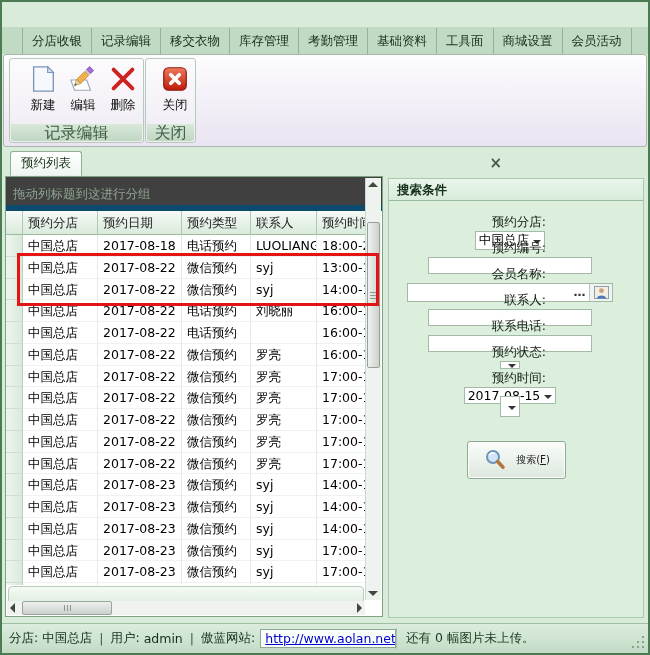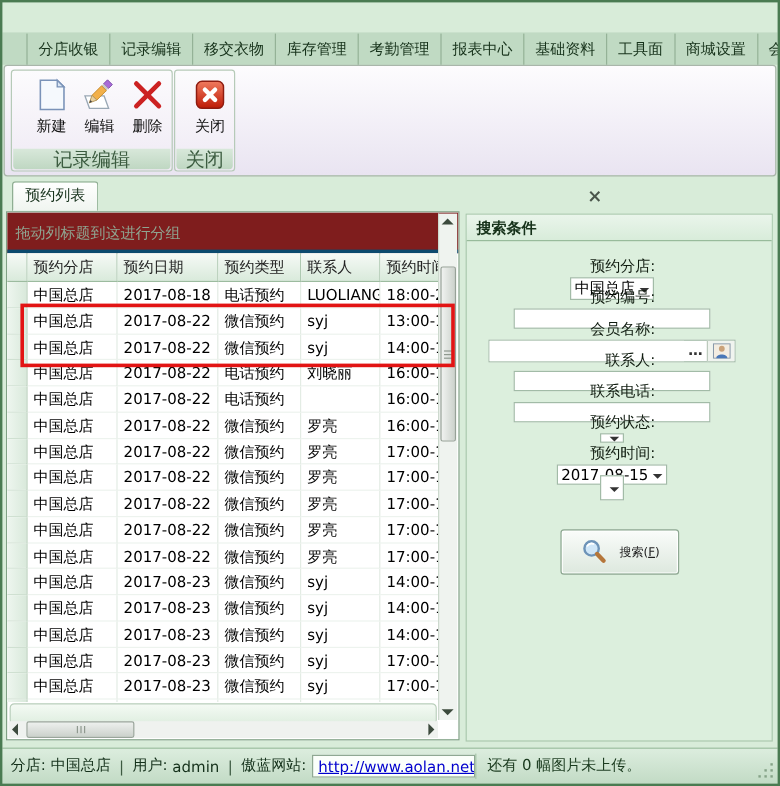--- a/index.html
+++ b/index.html
@@ -44,22 +44,22 @@
   .docrow{position:absolute;left:2px;top:150px;width:510px;height:26px;display:flex;align-items:flex-end;}
   .doctab{margin-left:8px;height:23px;line-height:22px;padding:0 10px;
     background:linear-gradient(#ffffff,#f0f5f0);border:1px solid #8fae93;border-bottom-color:#e6f2e7;
     border-radius:3px 3px 0 0;font-size:12.5px;color:#15301a;}
   .doc-close{margin-left:auto;margin-right:10px;align-self:center;font-weight:bold;color:#4a554b;
     font-size:15px;line-height:14px;}
 
   
   .gridpanel{position:absolute;left:5px;top:176px;width:378px;height:441px;background:#fff;
     border:1px solid #7fa184;box-sizing:border-box;overflow:hidden;}
-  .groupbar{position:absolute;left:0;top:0;right:0;height:34px;background:#7f1d1d;
-    border-bottom:3px solid #0c4a6e;color:#8fa591;font-size:12.5px;padding:9px 0 0 7px;box-sizing:border-box;}
+  .groupbar{position:absolute;left:0;top:0;right:0;height:34px;background:#404040;
+    border-bottom:6px solid #0c4a6e;color:#8fa591;font-size:12.5px;padding:9px 0 0 7px;box-sizing:border-box;}
   .gheader{position:absolute;left:0;top:34px;height:24px;right:16px;display:flex;}
   .hcell{background:linear-gradient(#f6faf6,#d9eadb);border-right:1px solid #aec9b1;border-bottom:1px solid #9cbb9f;
     box-sizing:border-box;line-height:23px;padding-left:5px;color:#222;font-size:12.5px;white-space:nowrap;overflow:hidden;}
   .hind{width:17px;padding-left:0;}
   .wc0{width:75px}.wc1{width:84px}.wc2{width:69px}.wc3{width:66px}.wc4{flex:1;}
   .gbody{position:absolute;left:0;top:58px;right:16px;height:350px;overflow:hidden;background:#fff;}
   .grow{display:flex;height:21.75px;}
   .cell{box-sizing:border-box;border-right:1px solid #e3ece4;border-bottom:1px solid #edf3ee;
     padding-left:5px;line-height:21px;font-size:12.5px;color:#000;overflow:hidden;white-space:nowrap;}
   .ind{width:17px;padding-left:0;background:linear-gradient(90deg,#eef6ef,#d9e9db);
@@ -134,21 +134,20 @@
 <div id="app">
   <div class="frame"></div>
 
 
   <div class="tabstrip">
       <div class="rtab">分店收银</div>
       <div class="rtab">记录编辑</div>
       <div class="rtab">移交衣物</div>
       <div class="rtab">库存管理</div>
       <div class="rtab">考勤管理</div>
-      <div class="rtab">报表中心</div>
       <div class="rtab">基础资料</div>
       <div class="rtab">工具面</div>
       <div class="rtab">商城设置</div>
       <div class="rtab">会员活动</div>
     </div>
 
   <div class="ribbon">
     <div class="tgroup g1">
       <div class="gbtns">
         <div class="tbtn">

